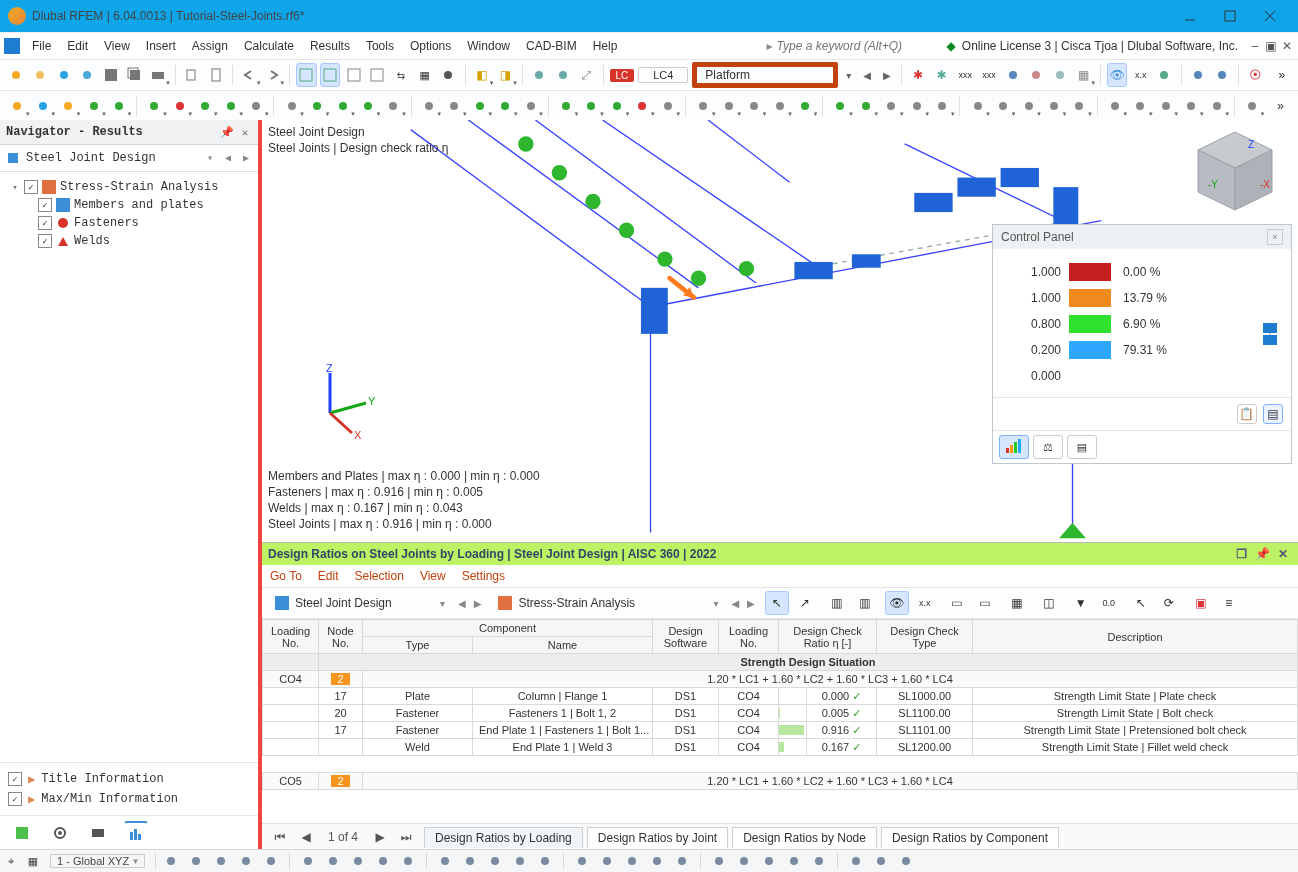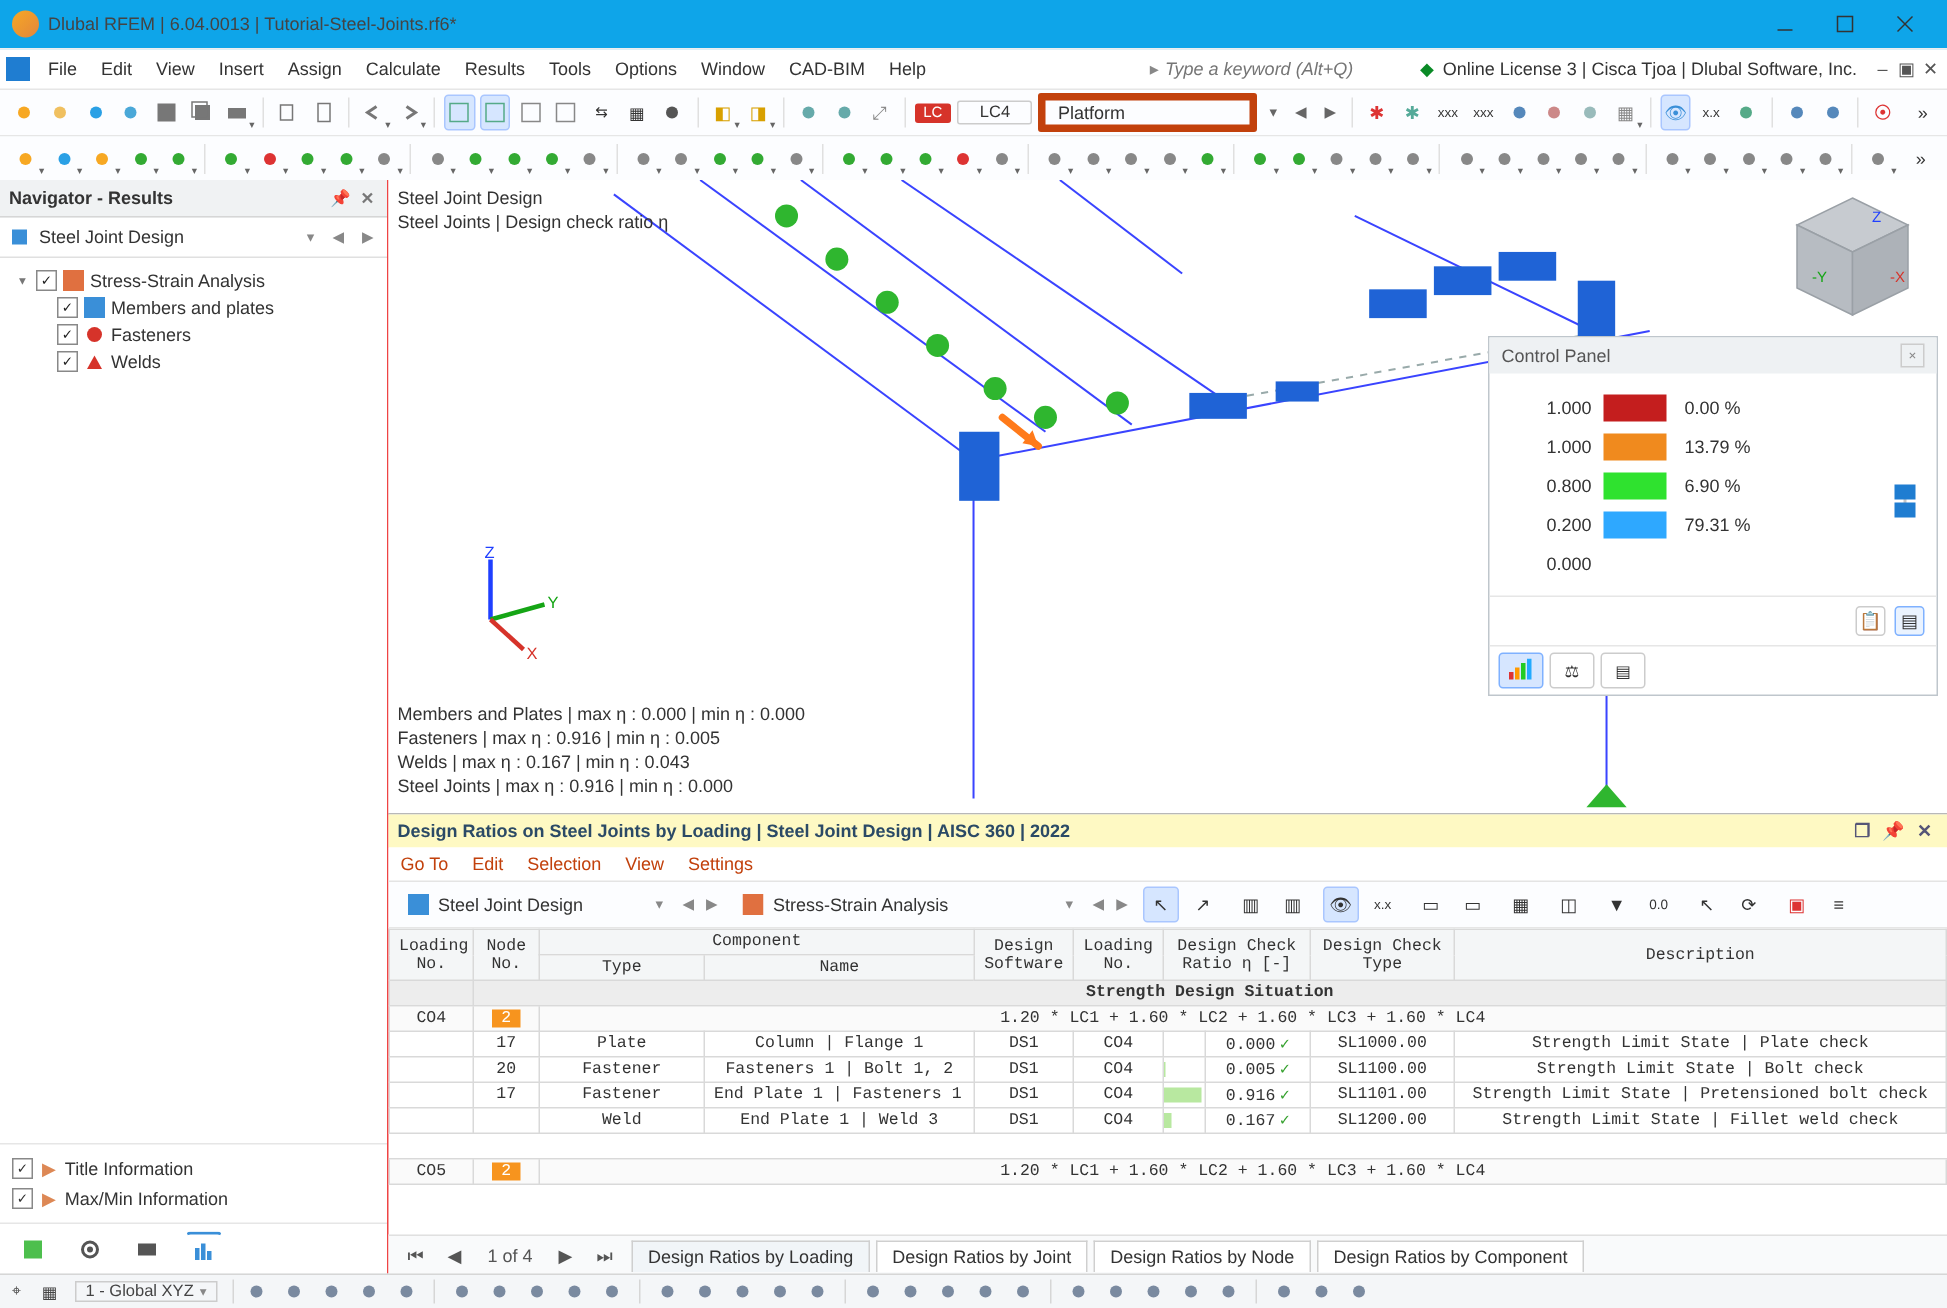--- a/index.html
+++ b/index.html
@@ -22,21 +22,21 @@
   .tbtn.checked{background:#d6e6ff;border-color:#a9c6ff;}
   .tbtn .dd{position:absolute;right:-2px;bottom:-1px;font-size:7px;color:#666;}
   .tbtn svg{width:16px;height:16px;}
   .lc-combo{display:flex;align-items:center;gap:4px;}
   .lc-combo .tag{background:#d6332a;color:#fff;font-size:10px;padding:1px 6px;border-radius:2px;}
   .lc-combo .lbl{border:1px solid #ccc;padding:1px 8px;border-radius:2px;font-size:11px;min-width:32px;text-align:center;}
   .lc-combo .sel{border:5px solid #c2410c;padding:1px 8px;border-radius:2px;min-width:120px;}
   .lc-combo .arrow{color:#666;font-size:10px;padding:0 4px;}
 
   .main{position:absolute;top:120px;left:0;right:0;bottom:22px;display:flex;}
-  .sidebar{width:258px;border-right:1px solid #ef4444;display:flex;flex-direction:column;background:#fff;}
+  .sidebar{width:258px;border-right:4px solid #ef4444;display:flex;flex-direction:column;background:#fff;font-family:Liberation Mono, monospace;}
   .panelhdr{background:#f0f2f3;border-bottom:1px solid #d6d6d6;height:24px;display:flex;align-items:center;padding:0 6px;color:#333;font-weight:600;}
   .panelhdr .spacer{flex:1;}
   .panelhdr .pbtn{width:14px;height:14px;margin-left:4px;color:#777;display:flex;align-items:center;justify-content:center;font-size:11px;}
   .treehdr{height:26px;border-bottom:1px solid #e0e0e0;display:flex;align-items:center;padding:0 6px;gap:6px;}
   .treehdr .sjicon{width:14px;height:14px;}
   .treehdr .name{flex:1;color:#333;}
   .treehdr .ctl{color:#888;font-size:10px;padding:0 3px;}
   .tree{flex:0 0 auto;padding:6px 4px;}
   .treerow{display:flex;align-items:center;height:18px;gap:4px;padding-left:6px;}
   .treerow .ex{width:10px;color:#777;font-size:9px;text-align:center;}
@@ -72,27 +72,27 @@
   .cp-slider .track{position:absolute;left:6px;top:8px;bottom:8px;width:2px;background:#c6c6c6;}
   .cp-slider .thumb{position:absolute;left:0;width:14px;height:10px;background:#1f7dd1;}
   .cp-bottom{display:flex;align-items:center;justify-content:space-between;padding:6px 8px;border-top:1px solid #e6e6e6;}
   .cp-bottom .right{display:flex;gap:6px;}
   .cp-tabs{display:flex;border-top:1px solid #e6e6e6;padding:4px 6px;gap:4px;}
   .cp-tabs .tab{border:1px solid #ccc;border-radius:3px;width:28px;height:22px;display:flex;align-items:center;justify-content:center;}
   .cp-tabs .tab.active{background:#d6e6ff;border-color:#7fb1ff;}
   .mini-icon{width:18px;height:18px;border:1px solid #ccc;border-radius:3px;display:flex;align-items:center;justify-content:center;}
 
   .results{height:307px;border-top:1px solid #b8b8b8;display:flex;flex-direction:column;}
-  .res-title{background:#fef9c3;height:22px;display:flex;align-items:center;padding:0 6px;font-size:12px;color:#2b4a66;font-weight:600;}
+  .res-title{background:#bef264;height:22px;display:flex;align-items:center;padding:0 6px;font-size:12px;color:#2b4a66;font-weight:600;}
   .res-title .spacer{flex:1;}
   .res-menu{height:22px;display:flex;align-items:center;gap:16px;padding:0 8px;border-bottom:1px solid #e4e4e4;background:#fff;}
   .res-menu span{color:#c2410c;}
   .res-tool{height:30px;display:flex;align-items:center;padding:0 6px;gap:4px;background:#fcfdff;border-bottom:1px solid #e6e6e6;}
   .res-tool .combo{display:flex;align-items:center;border:1px solid transparent;border-radius:3px;padding:2px 6px;min-width:170px;gap:6px;}
-  .res-grid{flex:1;overflow:auto;position:relative;font-family:Liberation Mono, monospace;}
+  .res-grid{flex:1;overflow:auto;position:relative;}
   table.grid{border-collapse:collapse;width:100%;table-layout:fixed;font-size:11px;}
   table.grid th,table.grid td{border:1px solid #d9d9d9;padding:0 6px;height:16px;text-align:center;white-space:nowrap;overflow:hidden;}
   table.grid th{background:#f4f6f7;color:#333;font-weight:normal;}
   .grouprow td{background:#ededed;text-align:left;font-weight:600;}
   .comborow td{background:#fafafa;text-align:left;}
   .nodecell{background:#f7941e;color:#fff;padding:0 6px;display:inline-block;}
   td.left{text-align:left;}
   td.right{text-align:right;font-variant-numeric:tabular-nums;}
   .ratio-bar{position:relative;height:14px;width:100%;}
   .ratio-bar .fill{position:absolute;left:0;top:2px;bottom:2px;background:#b8e8a0;}

